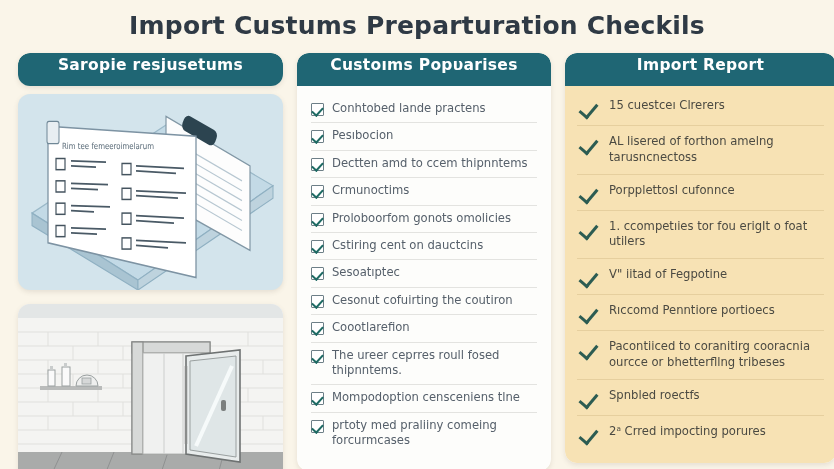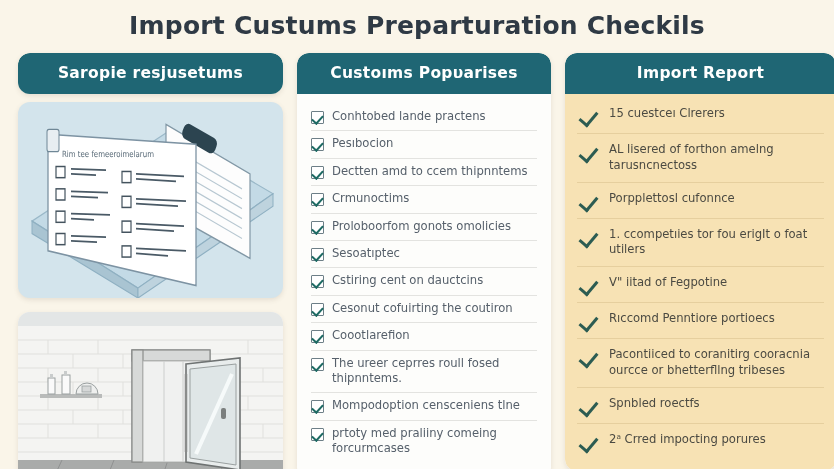--- a/index.html
+++ b/index.html
@@ -41,21 +41,21 @@
     overflow: hidden;
     box-shadow: 0 2px 5px rgba(90,80,60,0.13);
   }
 
   .panel-header {
     background: #1f6674;
     color: #ffffff;
     font-size: 15.5px;
     font-weight: bold;
     text-align: center;
-    padding: 11px 6px 12px;
+    padding: 3px 6px 12px;
     letter-spacing: 0.3px;
     font-family: "DejaVu Sans", sans-serif;
     border-radius: 12px 12px 0 0;
   }
 
   
   .illus-card {
     border-radius: 12px;
     overflow: hidden;
     box-shadow: 0 2px 5px rgba(90,80,60,0.13);
@@ -305,25 +305,25 @@
         <div class="check-row">
           <span class="check-box"></span>
           <span class="check-text">Crmunoctims</span>
         </div>
         <div class="check-row">
           <span class="check-box"></span>
           <span class="check-text">Proloboorfom gonots omolicies</span>
         </div>
         <div class="check-row">
           <span class="check-box"></span>
+          <span class="check-text">Cstiring cent on dauctcins</span>
+        </div>
+        <div class="check-row">
+          <span class="check-box"></span>
           <span class="check-text">Sesoatıptec</span>
-        </div>
-        <div class="check-row">
-          <span class="check-box"></span>
-          <span class="check-text">Cstiring cent on dauctcins</span>
         </div>
         <div class="check-row">
           <span class="check-box"></span>
           <span class="check-text">Cesonut cofuirting the coutiron</span>
         </div>
         <div class="check-row">
           <span class="check-box"></span>
           <span class="check-text">Coootlarefion</span>
         </div>
         <div class="check-row">

